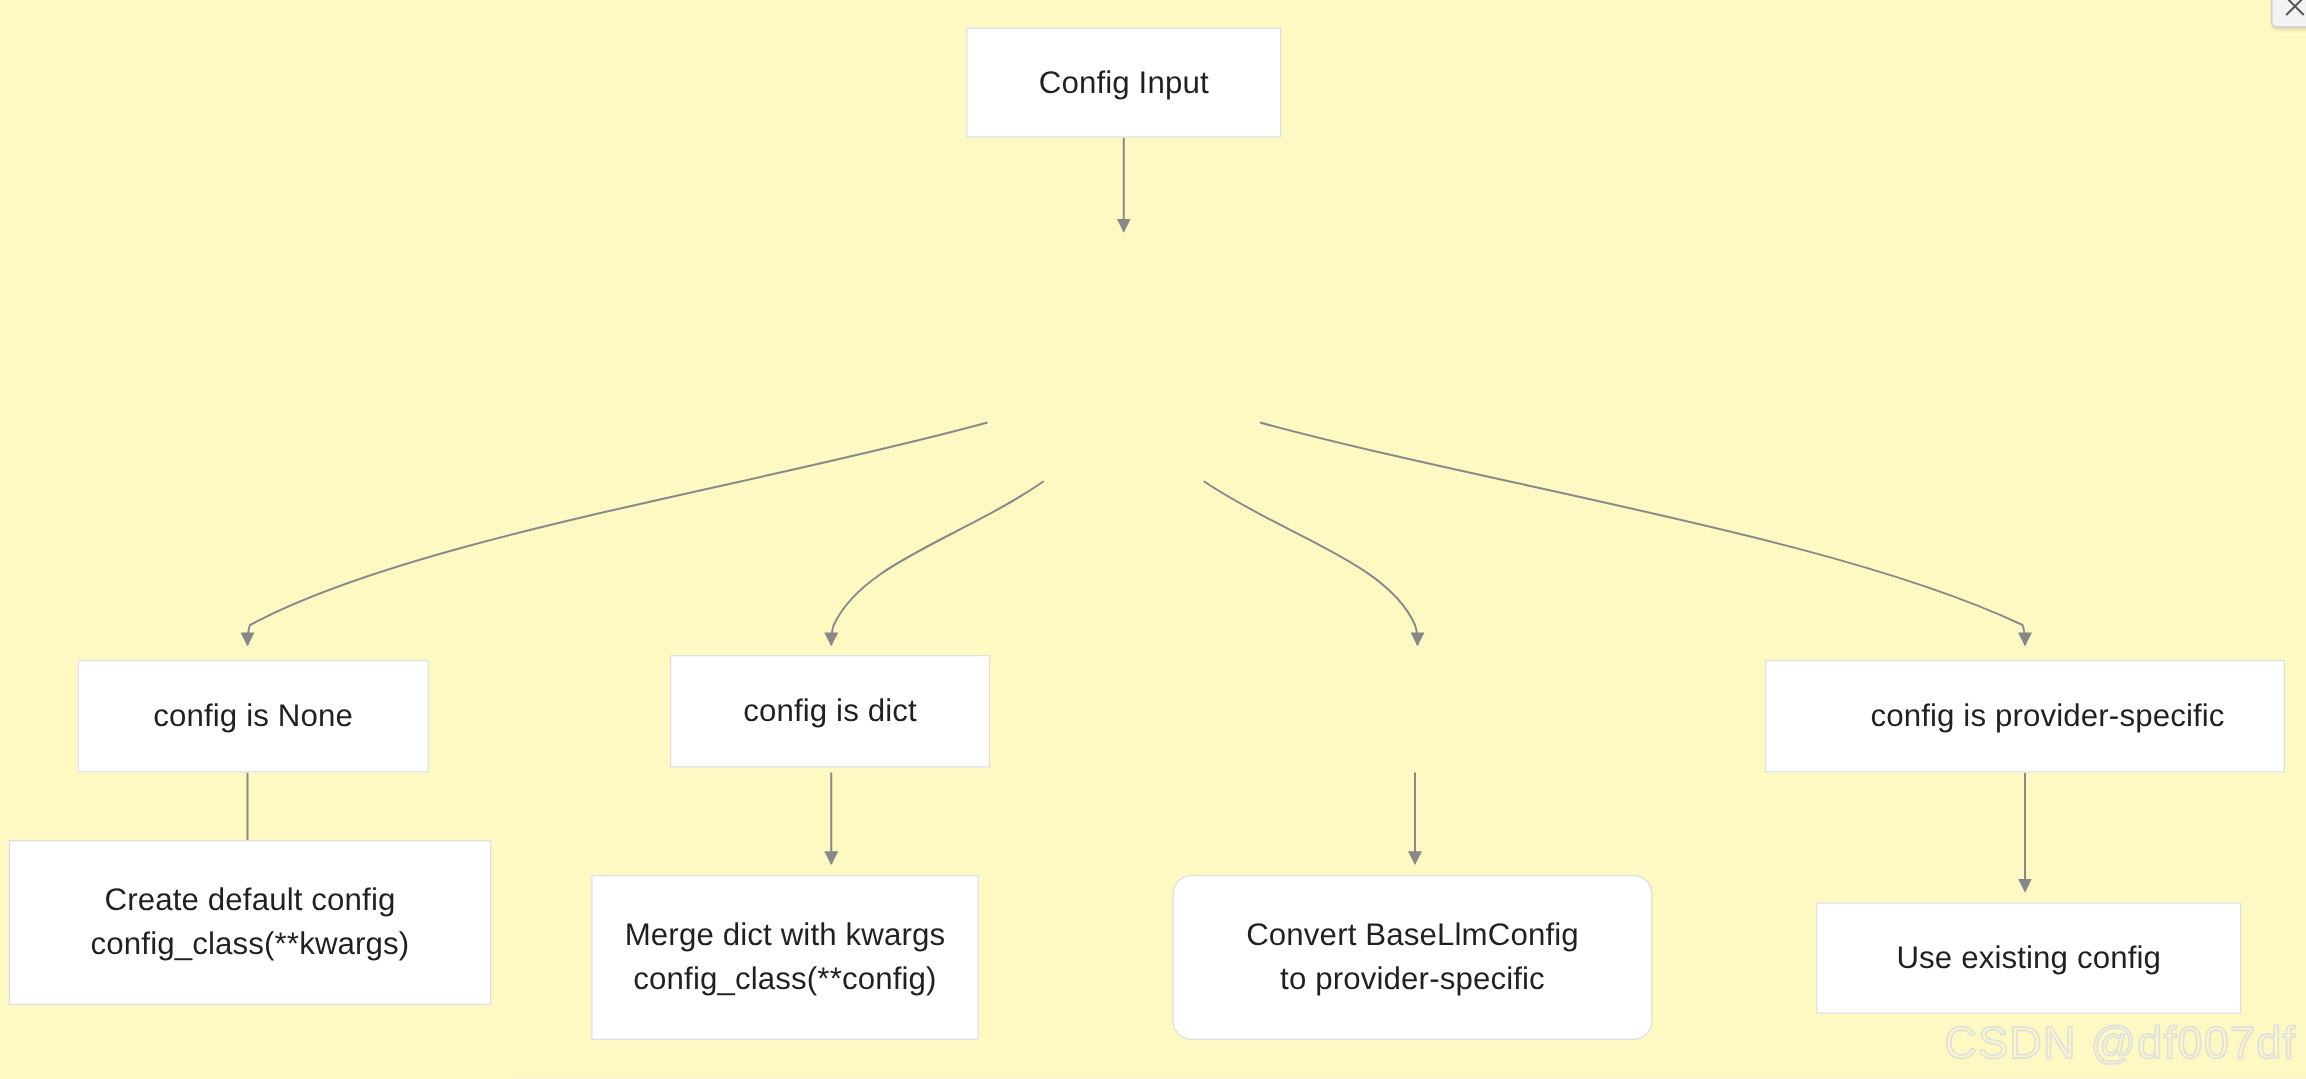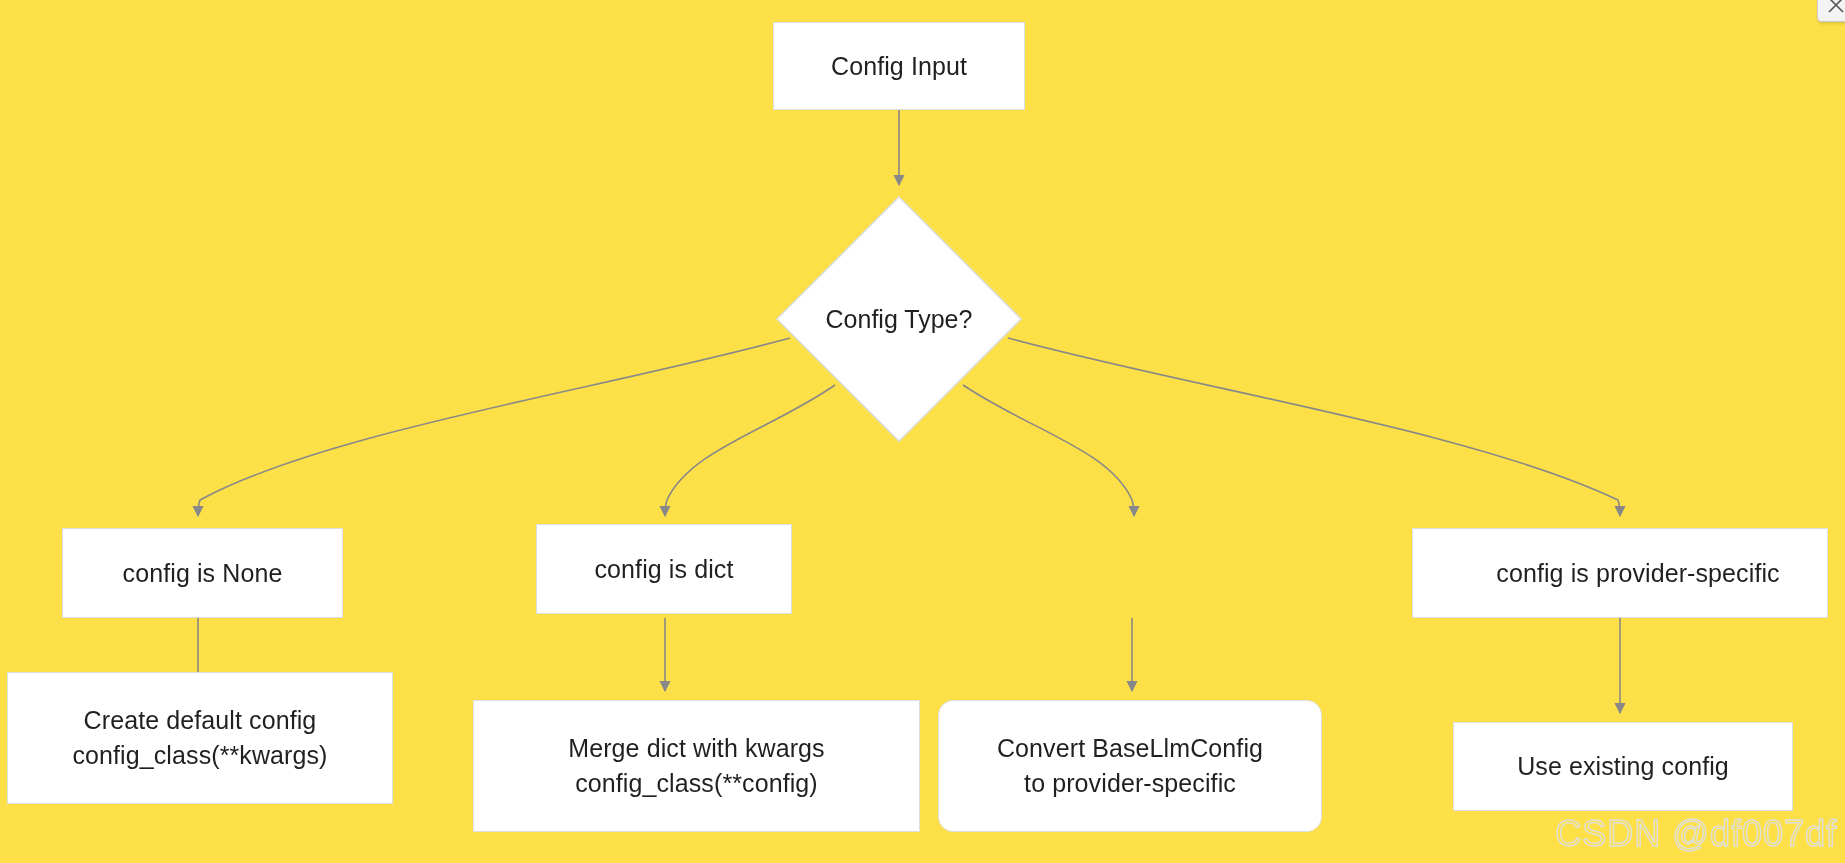--- a/index.html
+++ b/index.html
@@ -13,21 +13,21 @@
     height: 863px;
     position: relative;
     overflow: hidden;
     font-family: "Liberation Sans", sans-serif;
   }
   #canvas {
     position: absolute;
     inset: 0;
     width: 1845px;
     height: 863px;
-    background: #fde047;
+    background: #fef9c3;
   }
   .edge-layer {
     position: absolute;
     left: 0; top: 0;
     width: 1845px;
     height: 863px;
     pointer-events: none;
   }
   .node {
     position: absolute;
@@ -121,46 +121,40 @@
     <path d="M 198 618 L 198 691" fill="none" stroke="#888888" stroke-width="1.6" marker-end="url(#arrow)"></path>
     <path d="M 665 618 L 665 691" fill="none" stroke="#888888" stroke-width="1.6" marker-end="url(#arrow)"></path>
     <path d="M 1132 618 L 1132 691" fill="none" stroke="#888888" stroke-width="1.6" marker-end="url(#arrow)"></path>
     <path d="M 1620 618 L 1620 713" fill="none" stroke="#888888" stroke-width="1.6" marker-end="url(#arrow)"></path>
   </svg>
 
   <div class="node" style="left:773px; top:22px; width:252px; height:88px;">
     <span class="node-label">Config Input</span>
   </div>
 
-  <div class="diamond-wrap" style="left:775px; top:195px; width:248px; height:248px;">
-    <svg class="diamond-shape" width="248" height="248" viewBox="0 0 248 248">
-      <polygon points="124,2 246,124 124,246 2,124" fill="#ffffff" stroke="#dcdfe0" stroke-width="1.6"></polygon>
-    </svg>
-    <span class="diamond-label">Config Type?</span>
-  </div>
 
   <div class="node" style="left:62px; top:528px; width:281px; height:90px;">
     <span class="node-label">config is None</span>
   </div>
 
   <div class="node" style="left:536px; top:524px; width:256px; height:90px;">
     <span class="node-label">config is dict</span>
   </div>
 
 
   <div class="node" style="left:1412px; top:528px; width:416px; height:90px;padding-left:36px;">
     <span class="node-label">config is provider-specific</span>
   </div>
 
   <div class="node" style="left:7px; top:672px; width:386px; height:132px;">
     <span class="node-label">Create default config
 config_class(**kwargs)</span>
   </div>
 
-  <div class="node" style="left:473px; top:700px; width:447px; height:132px;">
+  <div class="node" style="left:473px; top:700px; width:310px; height:132px;">
     <span class="node-label">Merge dict with kwargs
 config_class(**config)</span>
   </div>
 
   <div class="node" style="left:938px; top:700px; width:384px; height:132px;border-radius:15px;">
     <span class="node-label">Convert BaseLlmConfig
 to provider-specific</span>
   </div>
 
   <div class="node" style="left:1453px; top:722px; width:340px; height:89px;">

